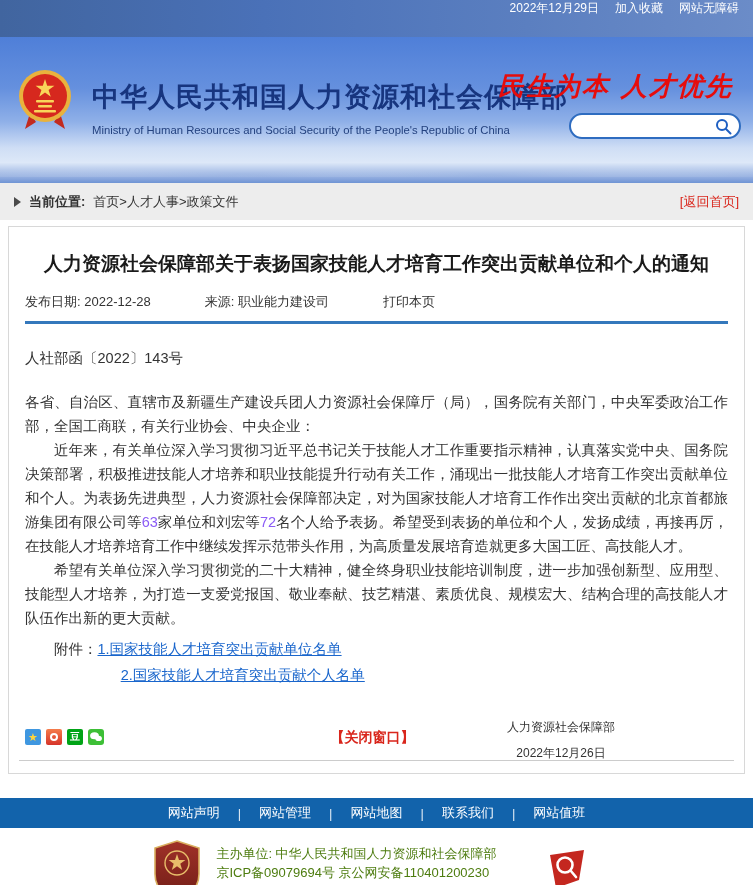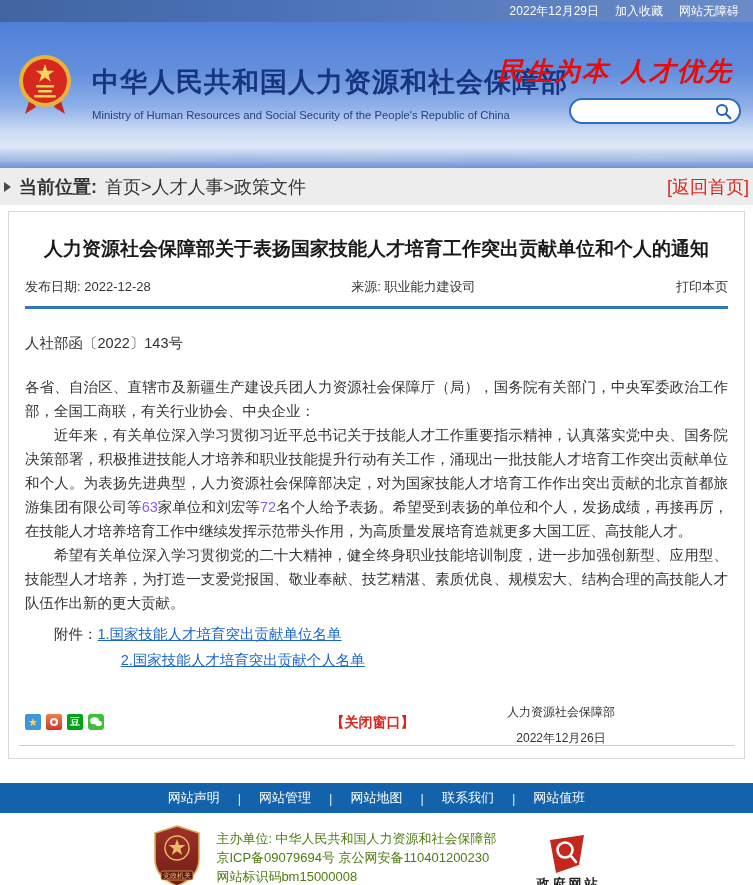--- a/index.html
+++ b/index.html
@@ -1,21 +1,21 @@
 <!DOCTYPE html>
 <html><head>
 <meta charset="utf-8">
 <style>
   * { margin:0; padding:0; box-sizing:border-box; }
   html,body { width:753px; height:885px; overflow:hidden; }
   body { font-family:"Liberation Sans", sans-serif; background:#fff; position:relative; }
 
   
-  .topbar { height:22px; background:linear-gradient(90deg,#41659f 0%,#4a71b8 35%,#5b7fc0 70%,#6b8cc8 100%);
-    color:#fff; font-size:12px; display:flex; justify-content:flex-end; align-items:center; gap:16px; padding:0 14px; }
+  .topbar { height:37px; background:linear-gradient(90deg,#41659f 0%,#4a71b8 35%,#5b7fc0 70%,#6b8cc8 100%);
+    color:#fff; font-size:12px; display:flex; justify-content:flex-end; gap:16px; padding:0 14px; }
   .topbar span { white-space:nowrap; }
   .topbar .lnk { cursor:pointer; }
 
   
   .header { position:relative; height:146px; overflow:hidden;
     background:linear-gradient(180deg,#4f7fd8 0%,#6590de 35%,#8fb0e8 58%,#cfdef5 76%,#dde8f8 86%,#8aa7dd 97%,#6f94d4 100%); }
   .mountains { position:absolute; left:0; right:0; bottom:6px; height:46px; pointer-events:none;
     background:
       radial-gradient(55% 130% at 12% 170%, rgba(255,255,255,.55), transparent 70%),
       radial-gradient(50% 140% at 48% 180%, rgba(240,246,253,.65), transparent 70%),
@@ -25,30 +25,30 @@
   .title-cn { font-size:27px; font-weight:bold; color:#17357f; letter-spacing:1px; white-space:nowrap; }
   .title-en { font-size:11.3px; color:#24427f; margin-top:9px; white-space:nowrap; }
   .slogan { position:absolute; right:20px; top:32px; color:#e60c0c; font-size:26px; font-weight:bold; font-style:italic;
     font-family:"DejaVu Serif", serif; letter-spacing:2px; white-space:nowrap; }
   .searchbox { position:absolute; right:12px; top:76px; width:172px; height:26px; background:#fff;
     border:2px solid #2e6cc0; border-radius:14px; display:flex; align-items:center; padding:0 7px 0 12px; }
   .search-input { flex:1; min-width:0; border:none; outline:none; font-size:12px; background:transparent; }
   .search-btn { width:18px; height:18px; cursor:pointer; display:flex; align-items:center; justify-content:center; background:none; border:none; padding:0; }
 
   
-  .breadcrumb { height:37px; background:#ededed; display:flex; align-items:center; padding:0 4px; font-size:18px; color:#333; }
+  .breadcrumb { height:37px; background:#ededed; display:flex; align-items:center; padding:0 14px; font-size:13px; color:#333; }
   .crumb-arrow { width:0; height:0; border-left:7px solid #4a4a4a; border-top:5px solid transparent; border-bottom:5px solid transparent; margin-right:8px; }
   .crumb-label { font-weight:bold; }
   .crumb-path { margin-left:8px; cursor:pointer; }
   .back-home { margin-left:auto; color:#d9261c; cursor:pointer; }
 
   
   .content-box { margin:6px 8px 0; height:548px; background:#fff; border:1px solid #d8d8d8; padding:0 16px; position:relative; }
   .doc-title { text-align:center; font-size:19px; font-weight:bold; color:#1a1a1a; padding-top:24px; white-space:nowrap; }
-  .meta-row { display:flex; justify-content:space-between; gap:54px; font-size:13px; color:#333; margin-top:16px; }
+  .meta-row { display:flex; justify-content:flex-start; gap:54px; font-size:13px; color:#333; margin-top:16px; }
   .meta-item { white-space:nowrap; }
   .print-btn { cursor:pointer; }
   .blue-rule { height:3px; background:#3478bc; margin-top:10px; }
   .doc-number { text-align:center; font-size:14.5px; color:#333; margin-top:22px; }
   .body-text { font-size:14.5px; color:#333; line-height:24px; text-align:justify; }
   .p1 { margin-top:20px; }
   .p-indent { text-indent:2em; }
   .num-blue { color:#8b5cf6; }
   .attachments { margin-top:6px; font-size:14.5px; line-height:26px; color:#333; }
   .attach-line1 { padding-left:2em; white-space:nowrap; }

